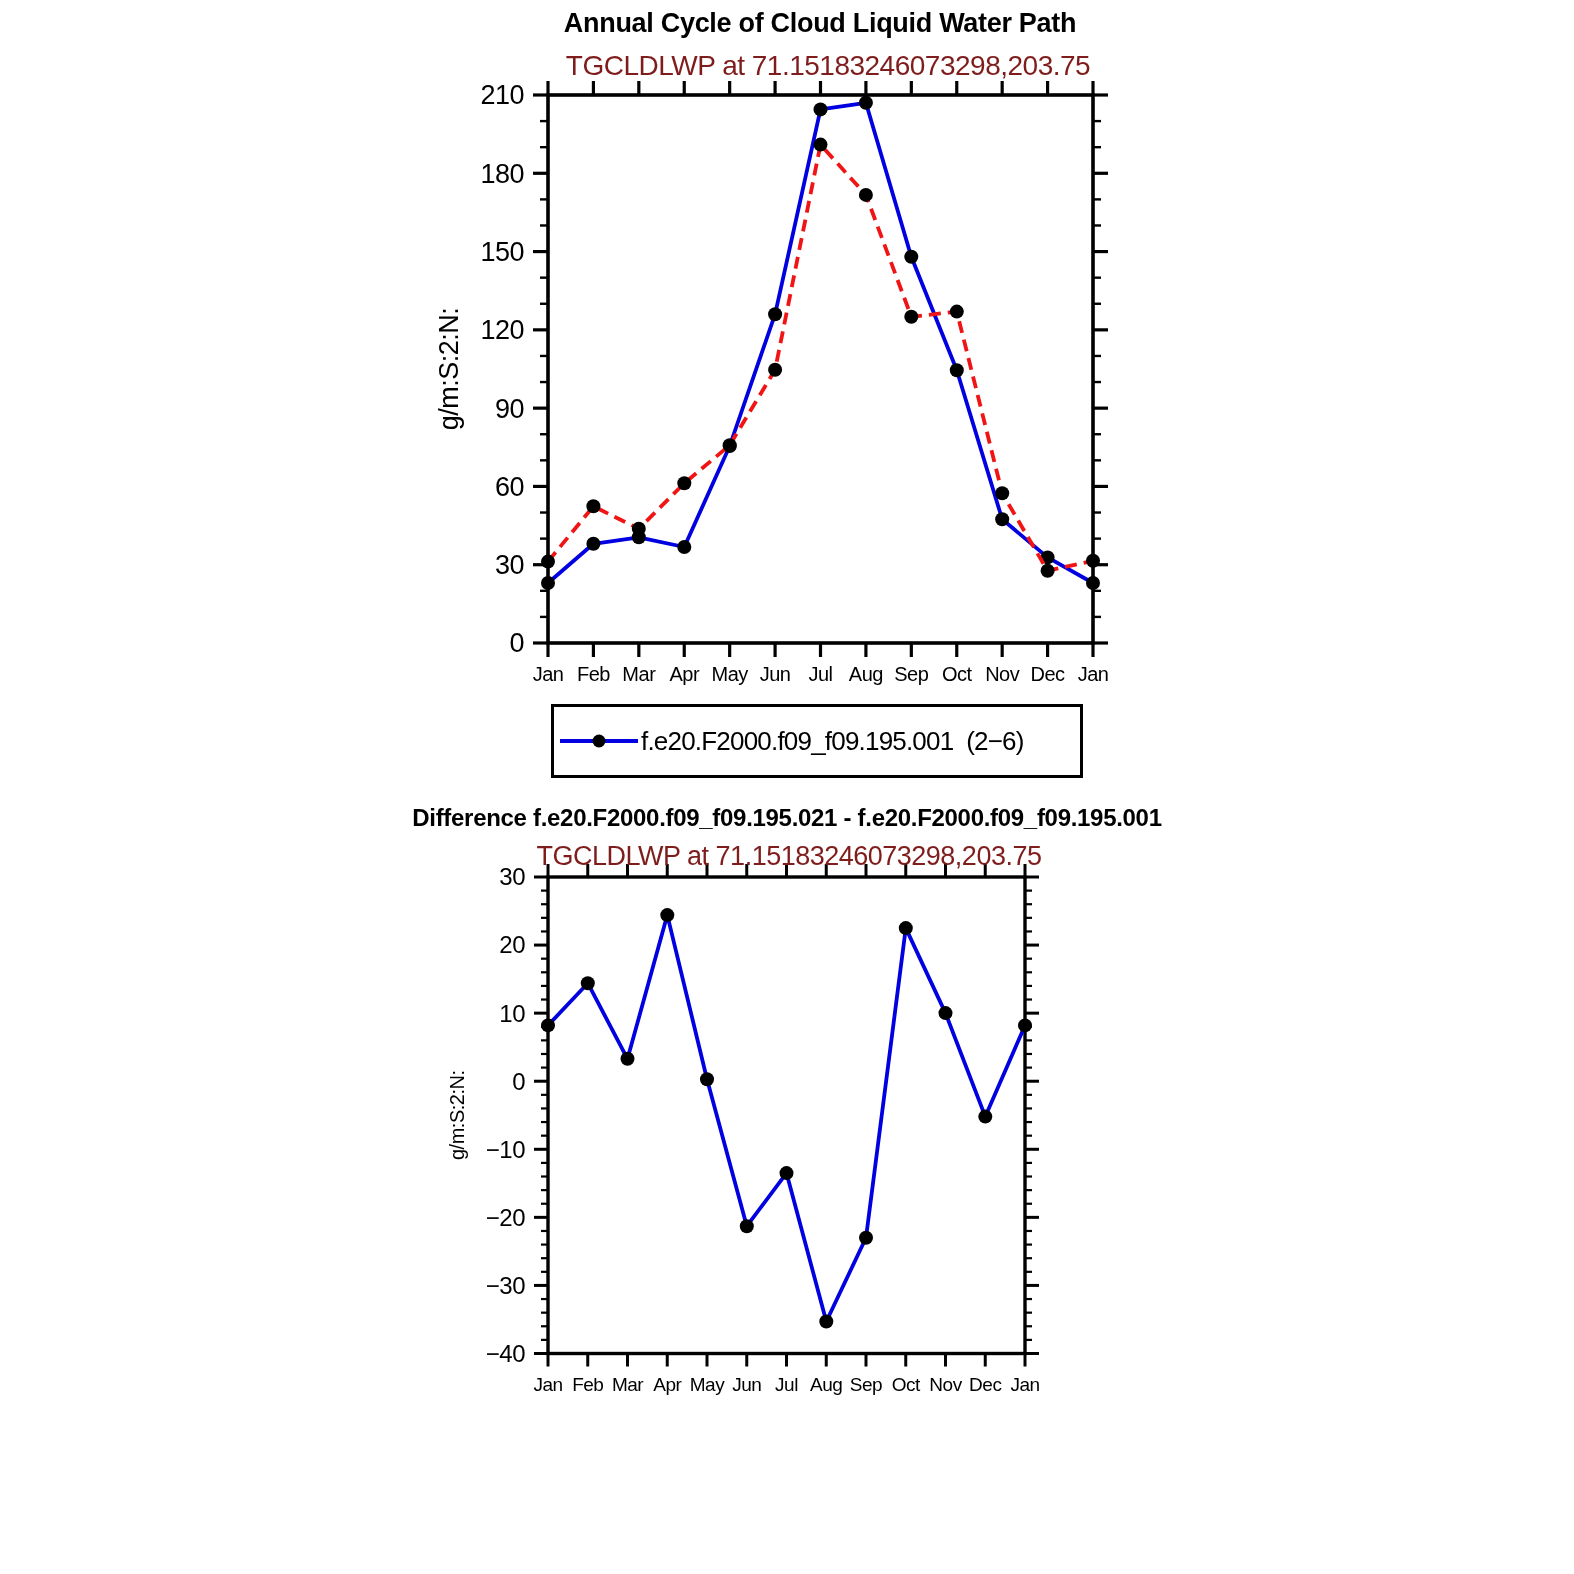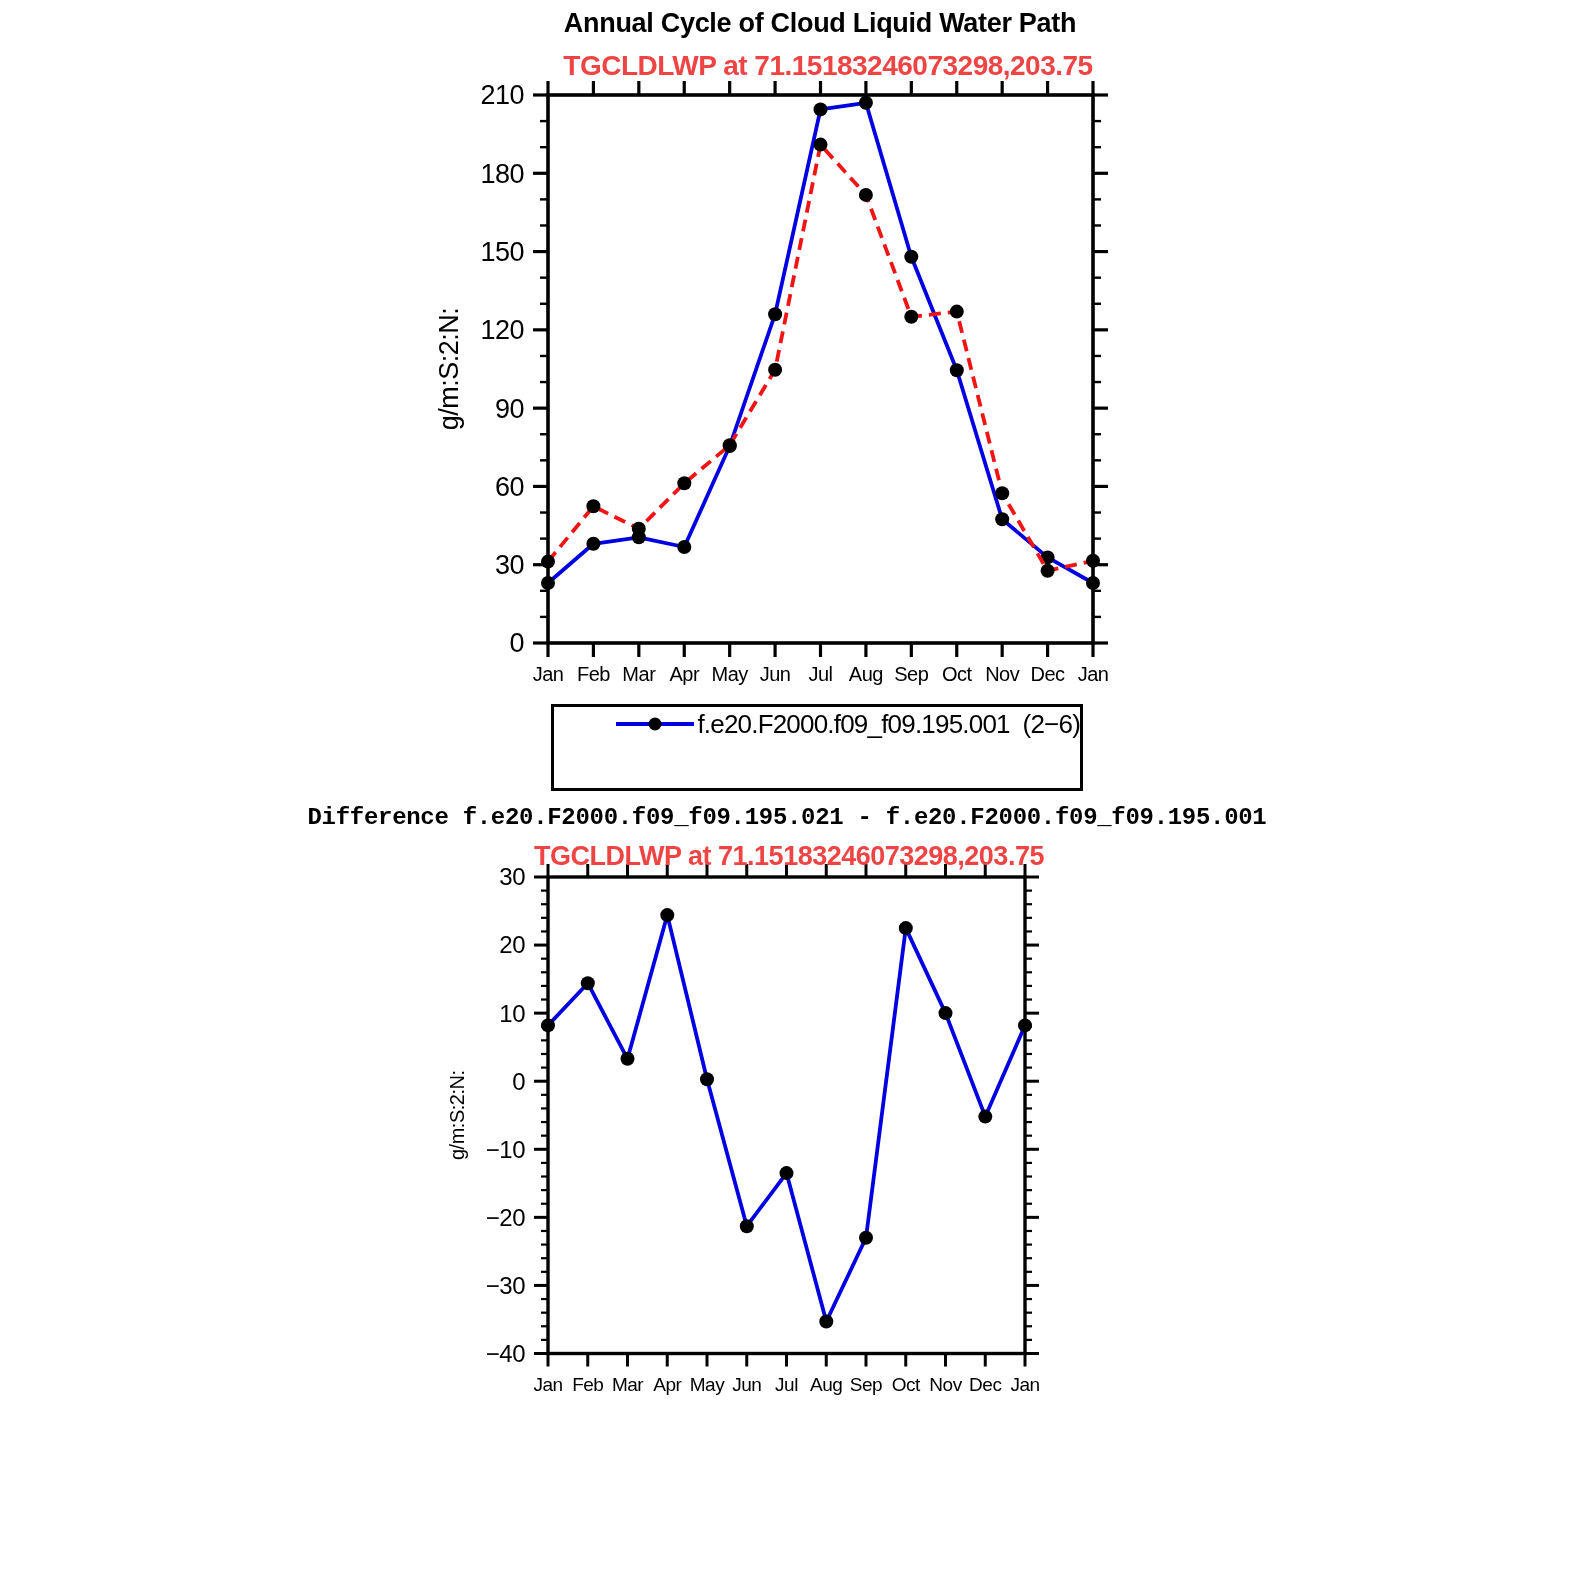--- a/index.html
+++ b/index.html
@@ -6,31 +6,31 @@
   body{
     width:1574px;height:1574px;position:relative;background:#ffffff;
     font-family:"Liberation Sans", sans-serif;color:#000;overflow:hidden;
   }
   #plots{position:absolute;left:0;top:0;}
   .chart-title{
     position:absolute;transform:translateX(-50%);white-space:nowrap;
     font-weight:bold;color:#000;letter-spacing:-0.3px;
   }
   #top-title{left:820px;top:8px;font-size:27px;}
-  #bottom-title{left:787px;top:804px;font-size:24px;font-family:Liberation Mono, monospace;}
+  #bottom-title{left:787px;top:804px;font-size:24px;}
   .chart-subtitle{
     position:absolute;transform:translateX(-50%);white-space:nowrap;
-    font-weight:bold;color:#ef4444;letter-spacing:-0.5px;
+    font-weight:normal;color:#7f1d1d;letter-spacing:-0.5px;
   }
   #top-subtitle{left:828px;top:50px;font-size:28px;}
   #bottom-subtitle{left:789px;top:841px;font-size:27px;}
   #legend{
-    position:absolute;left:551px;top:704px;width:532px;height:87px;
+    position:absolute;left:551px;top:704px;width:532px;height:74px;
     border:3px solid #000;background:#fff;box-sizing:border-box;
-    display:flex;justify-content:flex-end;
+    display:flex;flex-direction:column;justify-content:center;
   }
   .legend-row{display:flex;align-items:center;height:34px;}
   .legend-sample{margin-left:6px;flex:0 0 78px;}
   .legend-label{
     font-size:26px;letter-spacing:-0.8px;white-space:pre;color:#000;
     margin-left:3px;
   }
   svg text{font-family:"Liberation Sans", sans-serif;fill:#000;}
 </style>
 </head>

